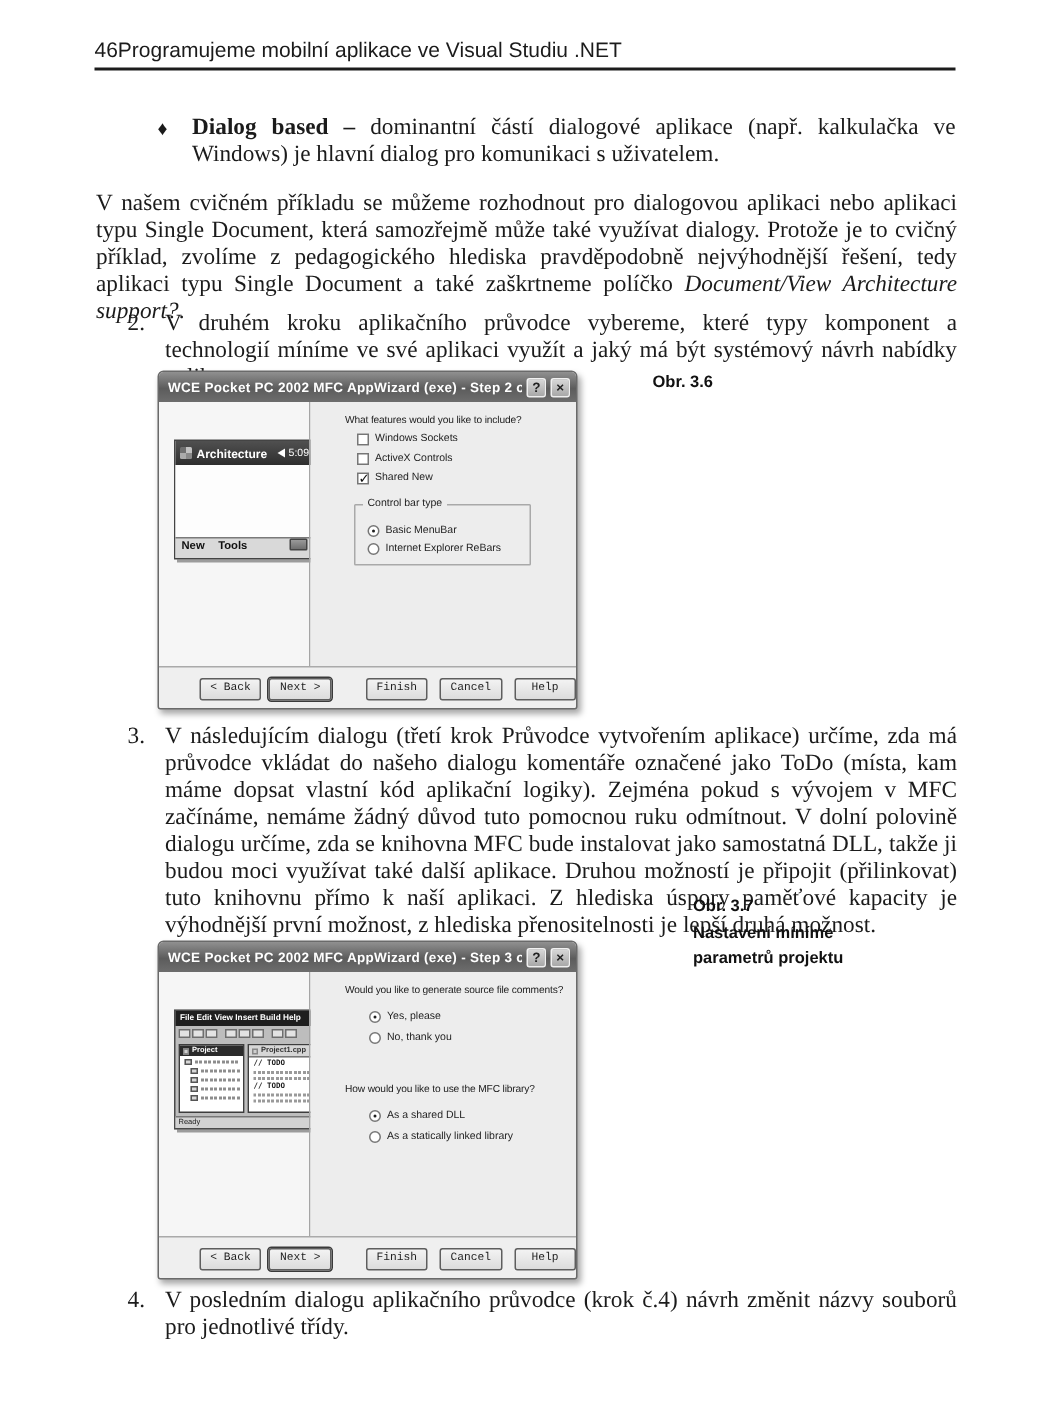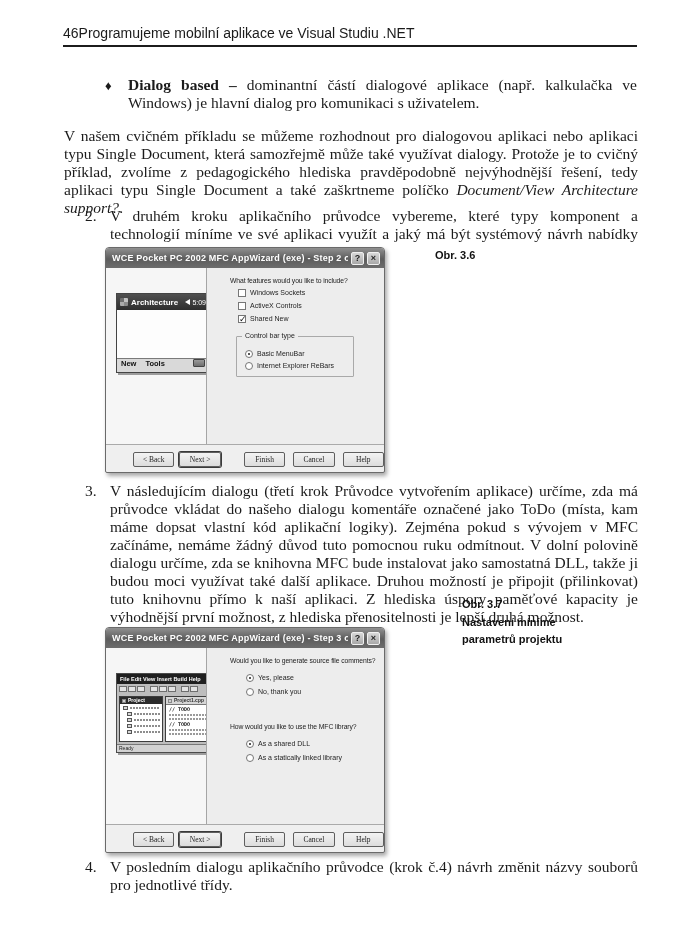--- a/index.html
+++ b/index.html
@@ -61,21 +61,21 @@
   .rd { width:8px; height:8px; border-radius:50%; background:#fff; border:1px solid #767676; position:relative; flex:0 0 auto; }
   .rd.selected::after { content:""; position:absolute; inset:2px; border-radius:50%; background:#1d1d1d; }
   .wz-group { margin:13px 0 0 6px; width:118px; border:1px solid #a9a9a9; border-radius:1px; position:relative; padding:9px 4px 6px 8px; }
   .wz-group-label { position:absolute; top:-5px; left:5px; font-size:7px; background:#ededed; padding:0 3px; }
   .wz-radio { display:flex; align-items:center; gap:4px; margin-top:3px; font-size:7px; height:9px; }
   .wz-opt { display:flex; align-items:center; gap:4px; margin:5px 0 0 16px; font-size:7px; height:9px; }
   .wz-opt.first { margin-top:9px; }
   .wz-q2 { margin-top:27px; }
   .wz-footer { height:29px; border-top:1px solid #aaa; display:flex; align-items:center; padding-left:27px; }
   .wz-button {
-    width:51px; height:15px; font-family:Liberation Serif, serif; font-size:7.5px;
+    width:51px; height:15px; font-family:Liberation Mono, monospace; font-size:7.5px;
     background:linear-gradient(#f3f3f3,#dcdcdc); border:1px solid #5e5e5e; border-radius:2px;
     color:#1d1d1d; display:flex; align-items:center; justify-content:center;
   }
   .wz-button.default { box-shadow:0 0 0 1px #3a3a3a; }
   .b2 { margin-left:5px; } .b3 { margin-left:23px; } .b4 { margin-left:8px; } .b5 { margin-left:8px; }
   
   .ppc { position:absolute; left:10px; top:25px; width:108px; height:80px; border:1px solid #444;
     box-shadow:2px 2px 0 #9c9c9c; display:flex; flex-direction:column; background:#fff; }
   .ppc-title { height:16px; background:linear-gradient(#505050,#2e2e2e); color:#fff;
     display:flex; align-items:center; gap:3px; padding:0 3px; }

